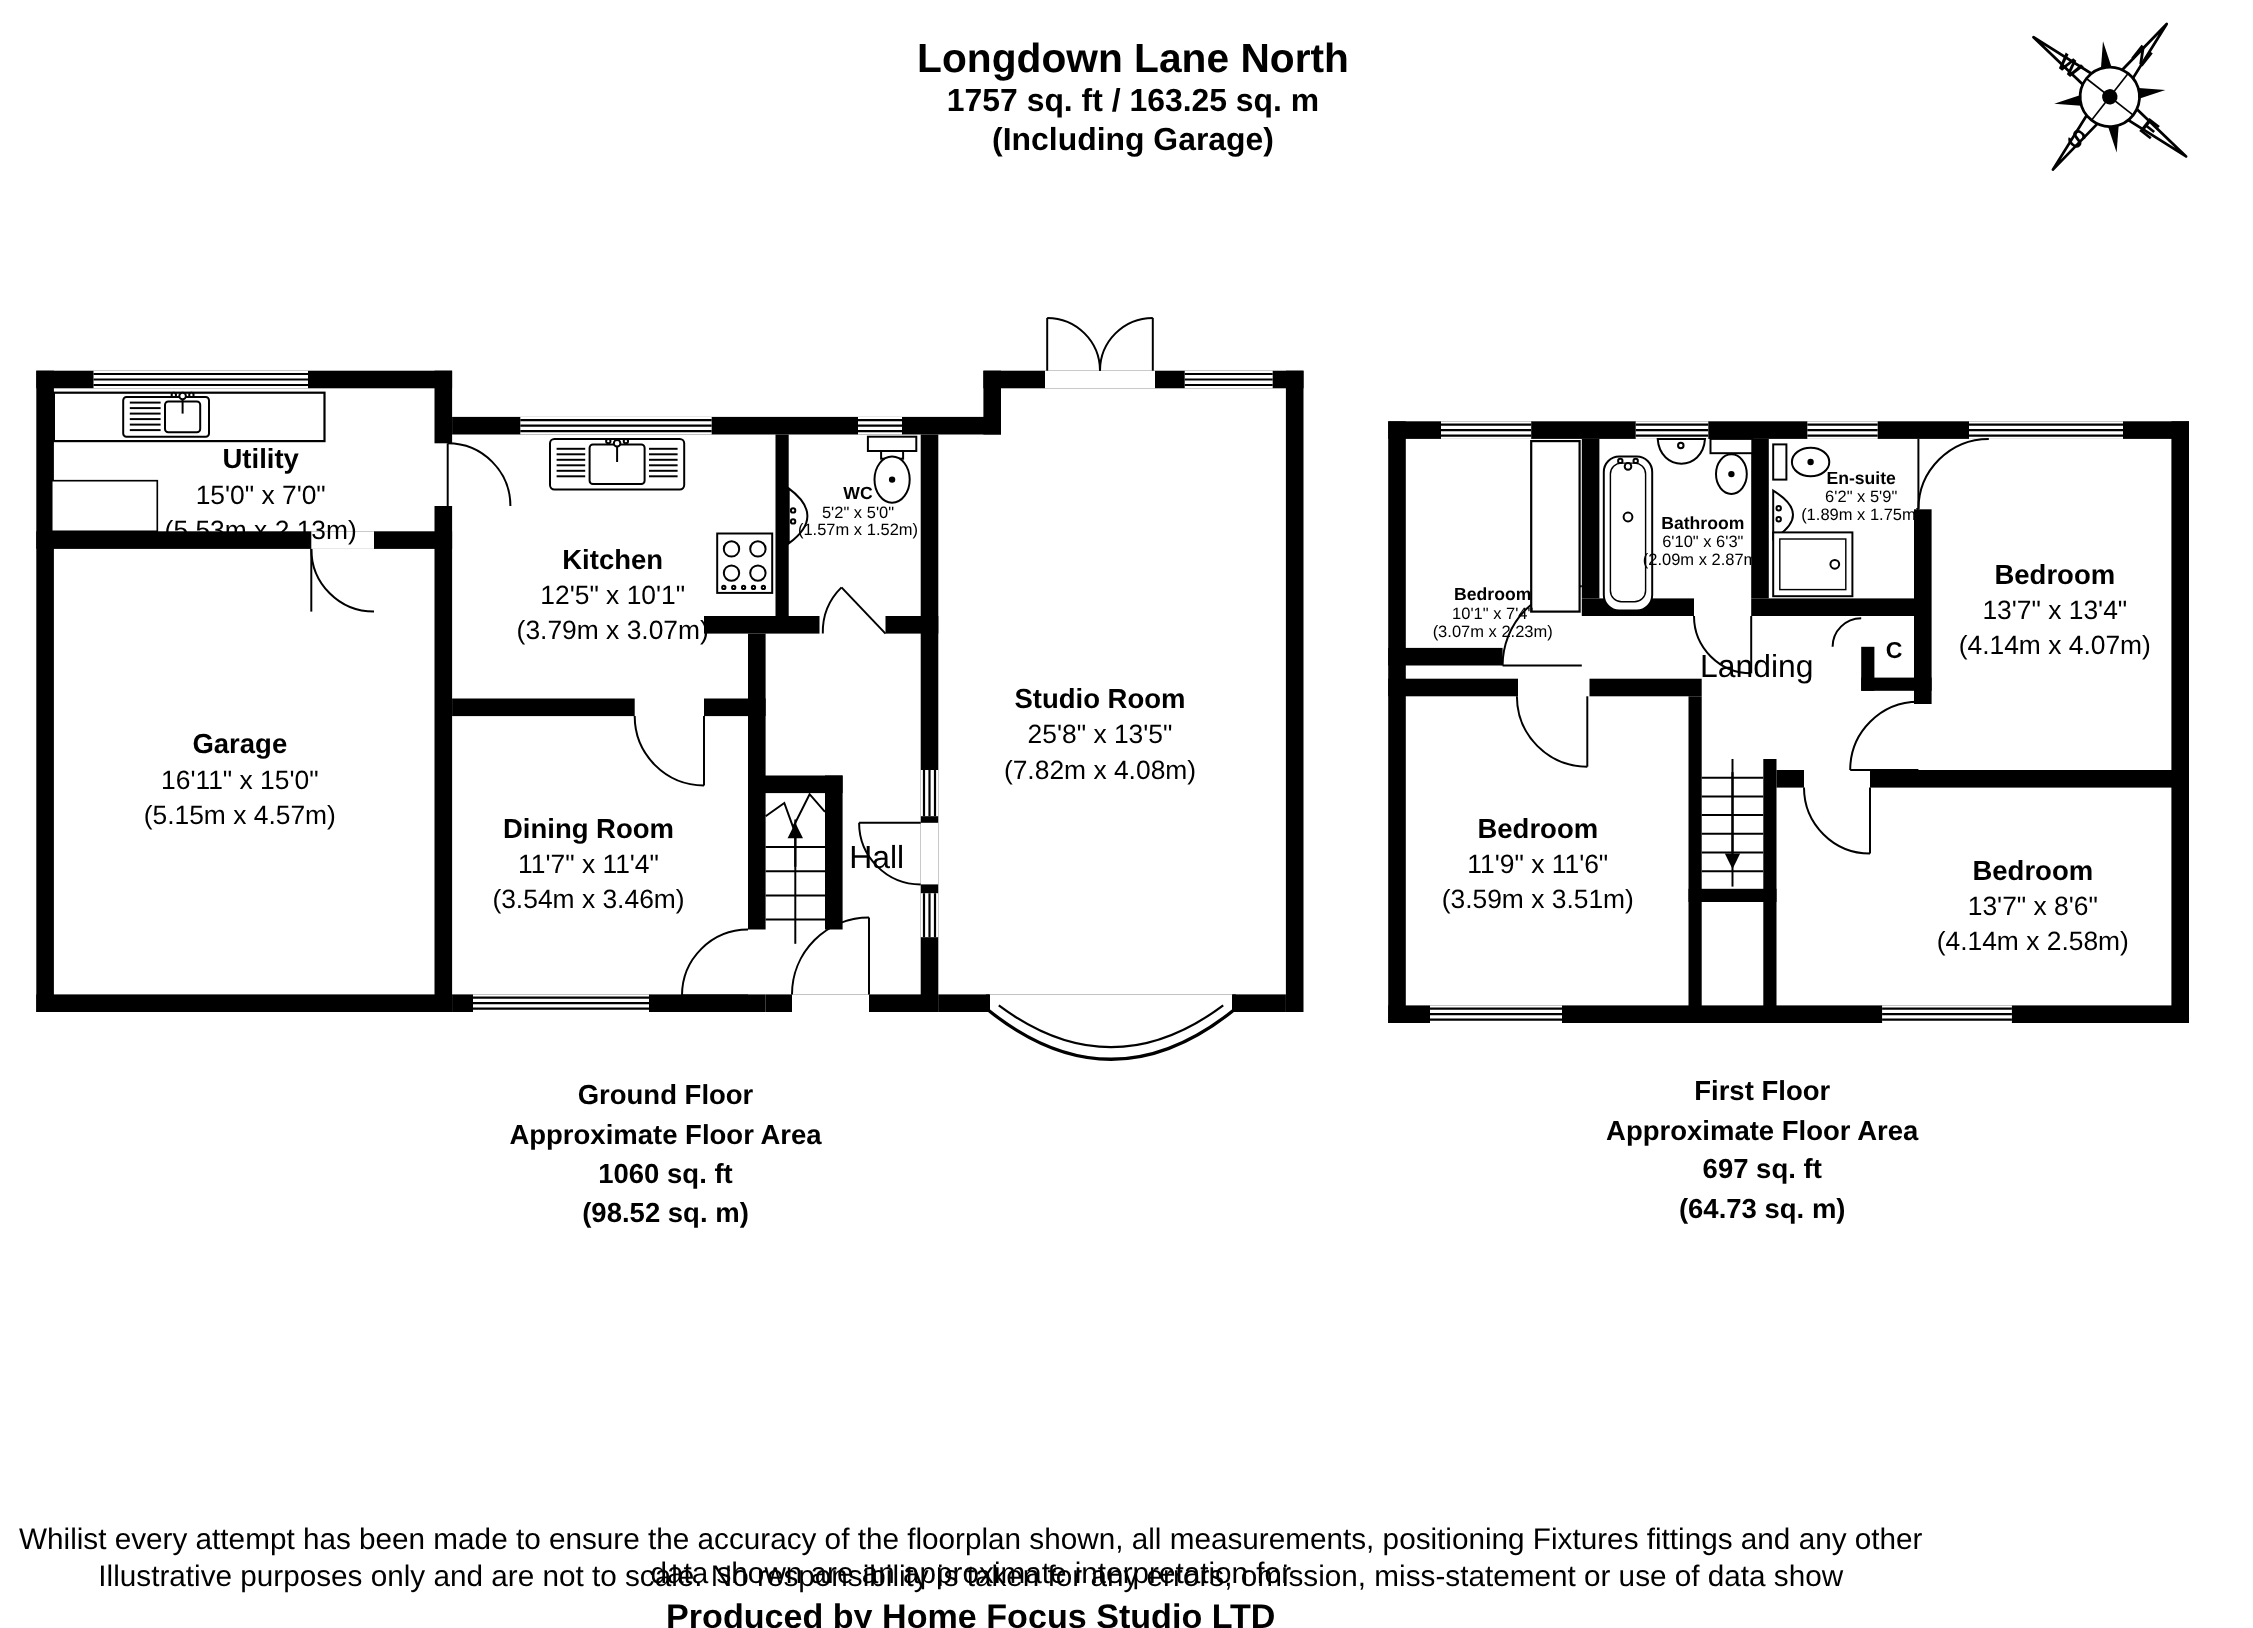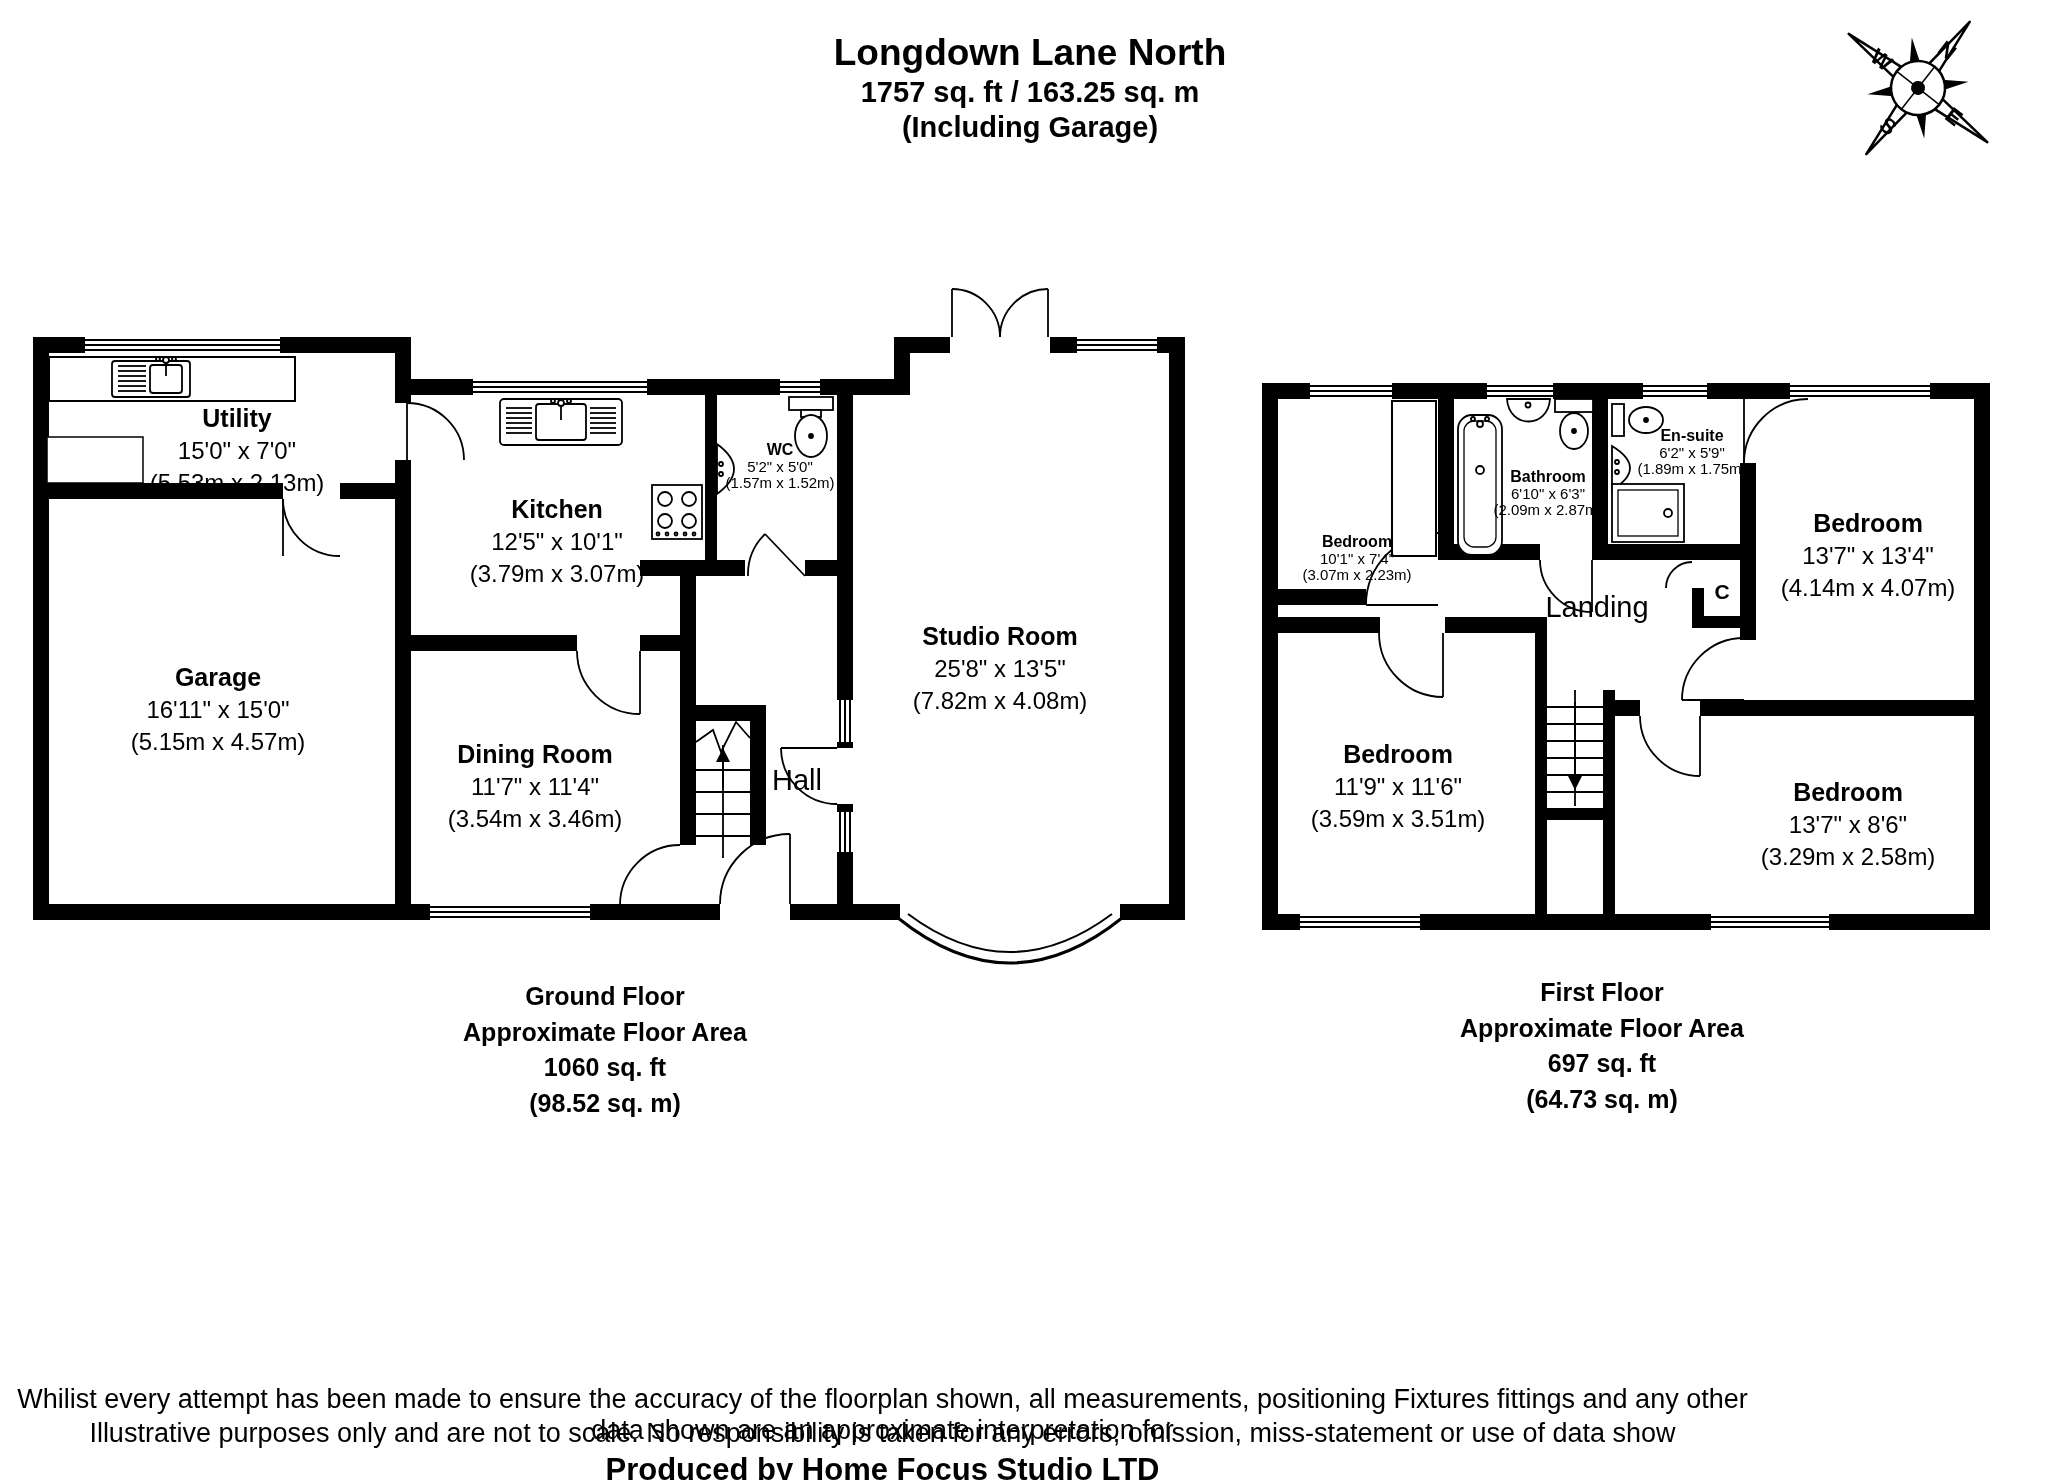--- a/index.html
+++ b/index.html
@@ -403,21 +403,21 @@
   <div class="single">Landing</div>
 </div>
 <div class="lbl" style="left:1398px;top:786px">
   <div class="rname">Bedroom</div>
   <div class="rdim">11'9" x 11'6"</div>
   <div class="rdim">(3.59m x 3.51m)</div>
 </div>
 <div class="lbl" style="left:1848px;top:824px">
   <div class="rname">Bedroom</div>
   <div class="rdim">13'7" x 8'6"</div>
-  <div class="rdim">(3.29m x 2.58m)</div>
+  <div class="rdim">(4.14m x 2.58m)</div>
 </div>
 <div class="lbl" style="left:1722px;top:592px">
   <div class="cup">C</div>
 </div>
 <div class="summary" style="left:1602px;top:1046px">
   <div>First Floor</div>
   <div>Approximate Floor Area</div>
   <div>697 sq. ft</div>
   <div>(64.73 sq. m)</div>
 </div>

